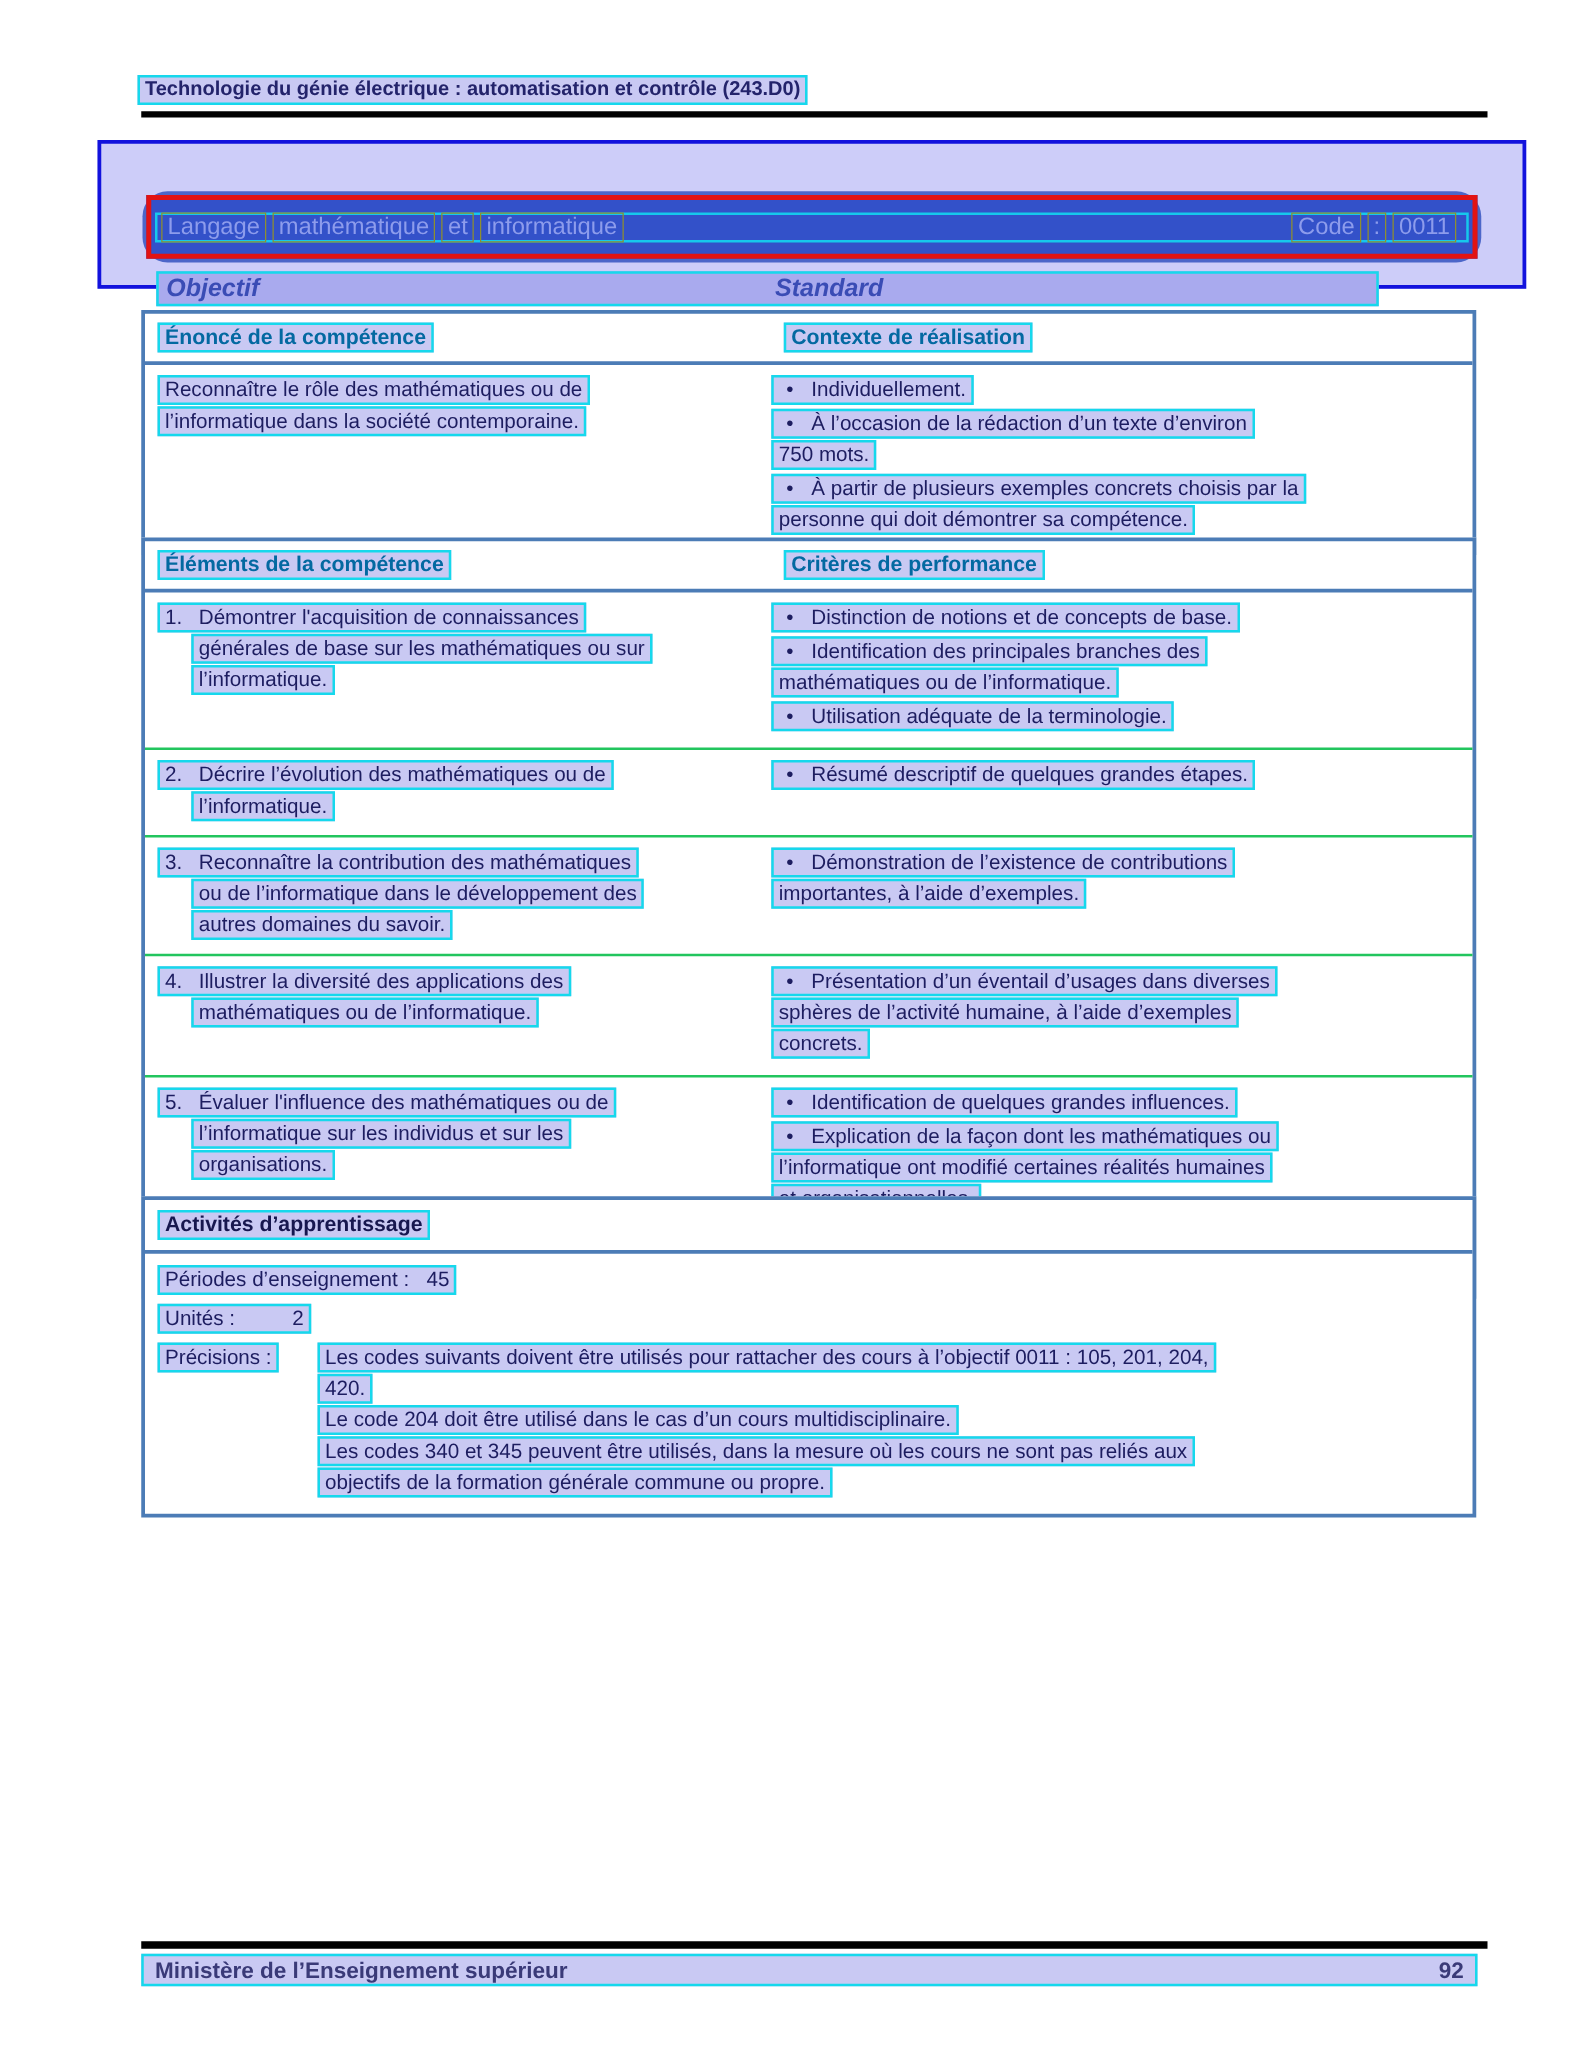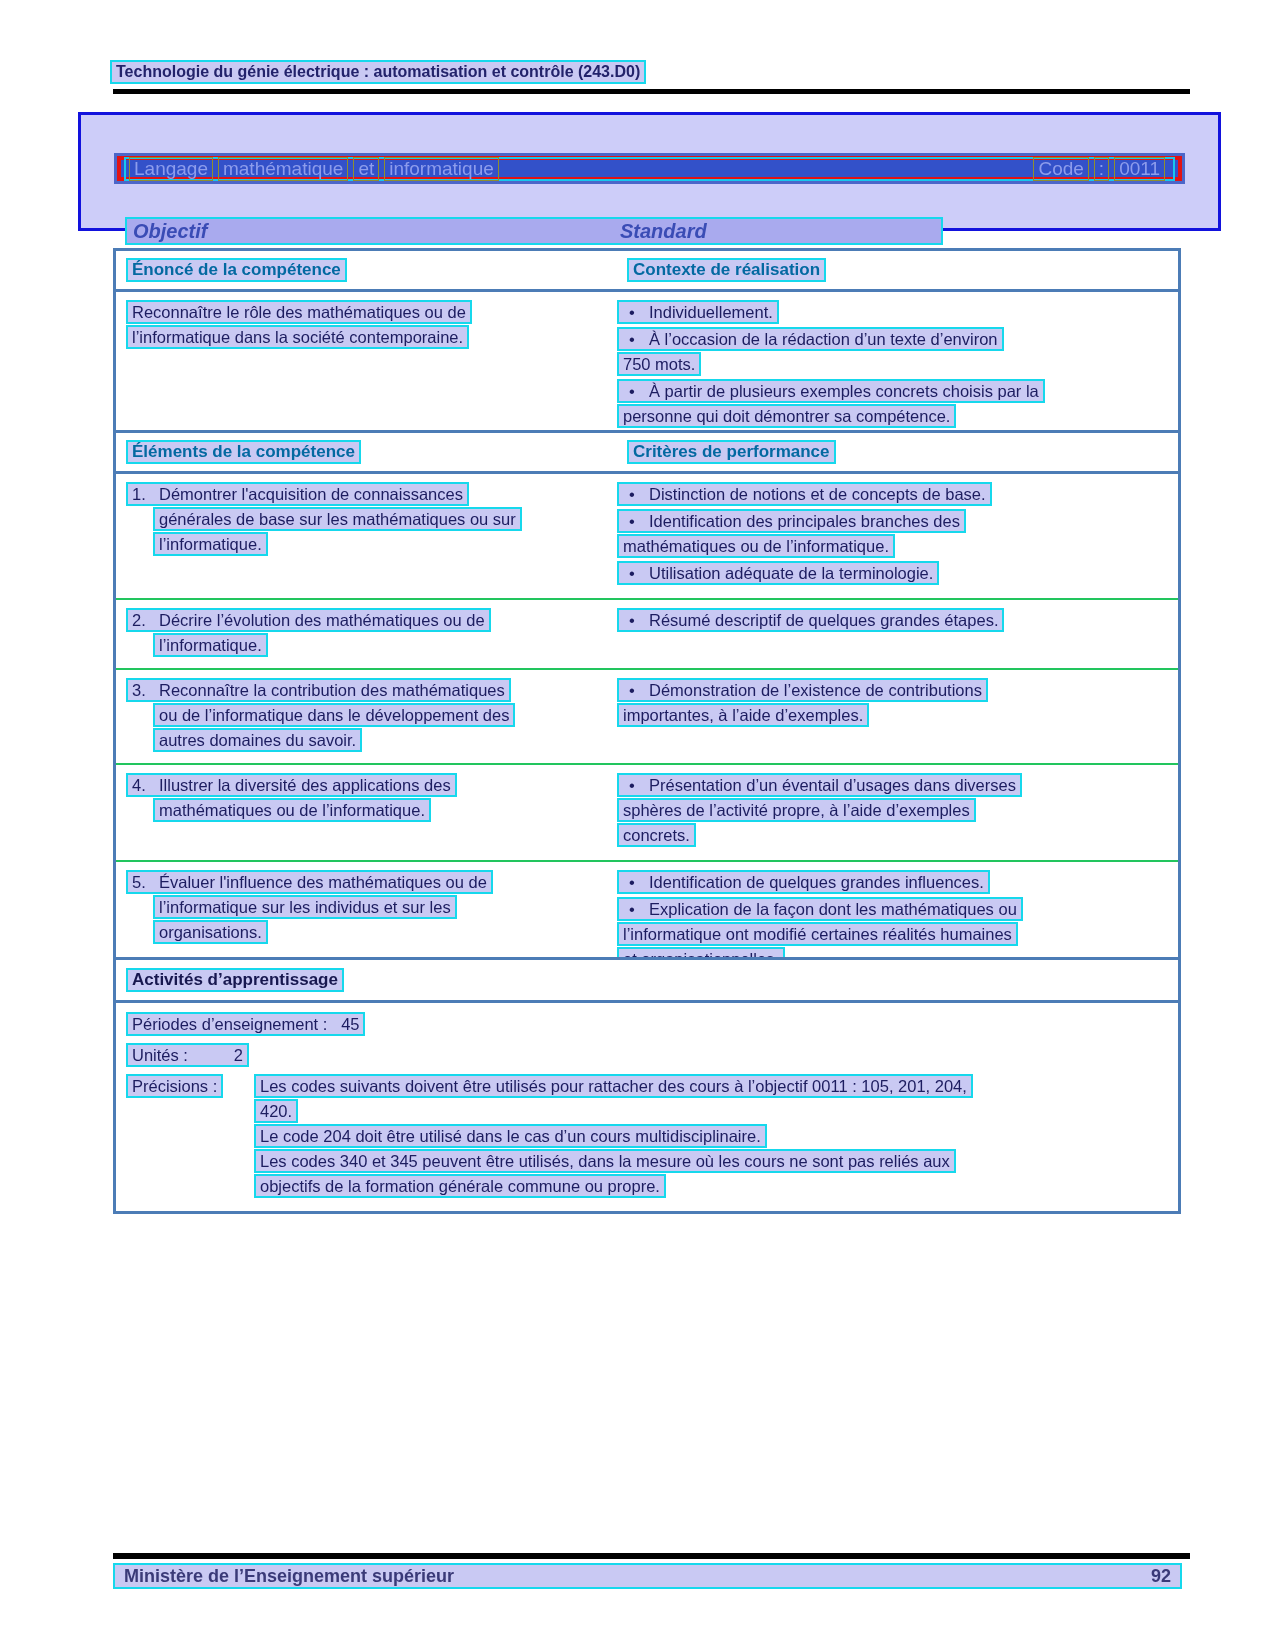--- a/index.html
+++ b/index.html
@@ -20,35 +20,35 @@
   .header-title { position:absolute; left:110px; top:60px; }
   .header-title .hl { font-weight:bold; font-size:16px; color:#23236b; }
   .rule-top { position:absolute; left:113px; top:89px; width:1077px; height:5px; background:#000000; }
 
   
   .panel {
     position:absolute; left:78px; top:112px; width:1143px; height:119px;
     background:#cdcdf9; border:3px solid #1212dd; overflow:visible;
   }
   .banner {
-    position:absolute; left:33px; top:38px; width:1071px; height:31px;
-    background:#4c66c9; padding:3px;
+    position:absolute; left:33px; top:38px; width:1071px; height:57px;
+    background:#4c66c9; padding:3px;border-radius:20px;
   }
   .banner-red {
     width:100%; height:100%; border:4px solid #e21313; background:#3351c9;
     display:flex; align-items:center; padding:0 3px;
   }
   .banner-line {
     flex:1; display:flex; align-items:center; border:2px solid #16c8ec;
     height:24px; padding:0 3px; color:#8d9cec; font-size:19px;
   }
   .bword { border:1px solid #8f8f2e; padding:0 4px; margin-right:5px; white-space:nowrap; }
   .bspacer { flex:1; }
   .obj-band {
-    position:absolute; left:44px; top:102px; width:818px; height:28px;
+    position:absolute; left:44px; top:102px; width:978px; height:28px;
     background:#a9aaee; border:2px solid #16d8ec; z-index:2;
   }
   .obj-band .head {
     position:absolute; top:0; font-style:italic; font-weight:bold;
     font-size:20px; color:#3a4cb5; line-height:24px;
   }
   .head.objectif { left:6px; }
   .head.standard { left:493px; }
 
   
@@ -199,21 +199,21 @@
     </div>
 
     <div class="trow">
       <div class="cell-left">
         <span class="hl numline"><span class="num">4.</span><span>Illustrer la diversité des applications des</span></span>
         <span class="hl contline">mathématiques ou de l’informatique.</span>
       </div>
       <div class="cell-right">
         <div class="bullet">
           <span class="hl firstline"><span class="dot">•</span><span>Présentation d’un éventail d’usages dans diverses</span></span>
-          <span class="hl contline-b">sphères de l’activité propre, à l’aide d’exemples</span>
+          <span class="hl contline-b">sphères de l’activité humaine, à l’aide d’exemples</span>
           <span class="hl contline-b">concrets.</span>
         </div>
       </div>
     </div>
 
     <div class="trow">
       <div class="cell-left">
         <span class="hl numline"><span class="num">5.</span><span>Évaluer l'influence des mathématiques ou de</span></span>
         <span class="hl contline">l’informatique sur les individus et sur les</span>
         <span class="hl contline">organisations.</span>

